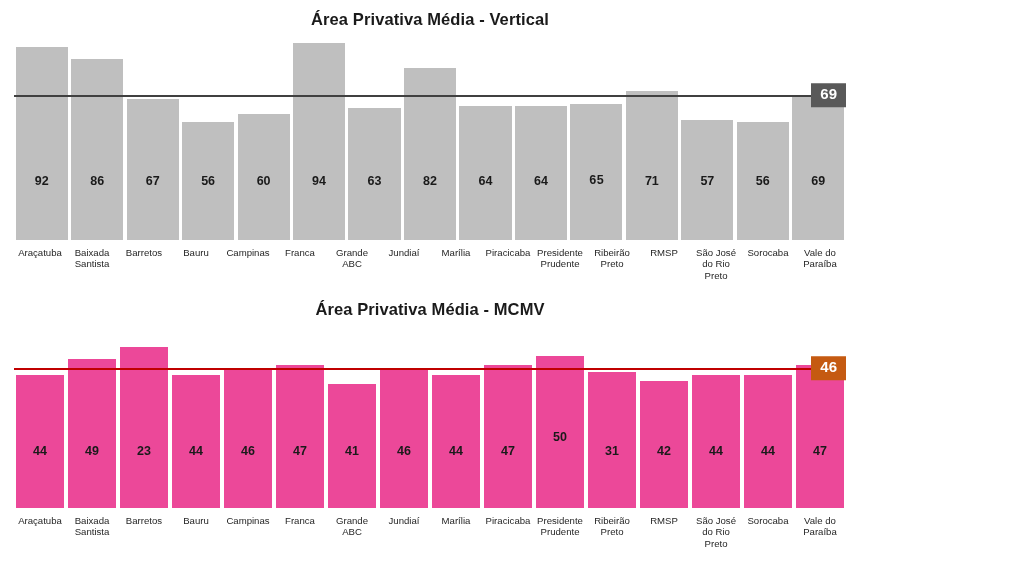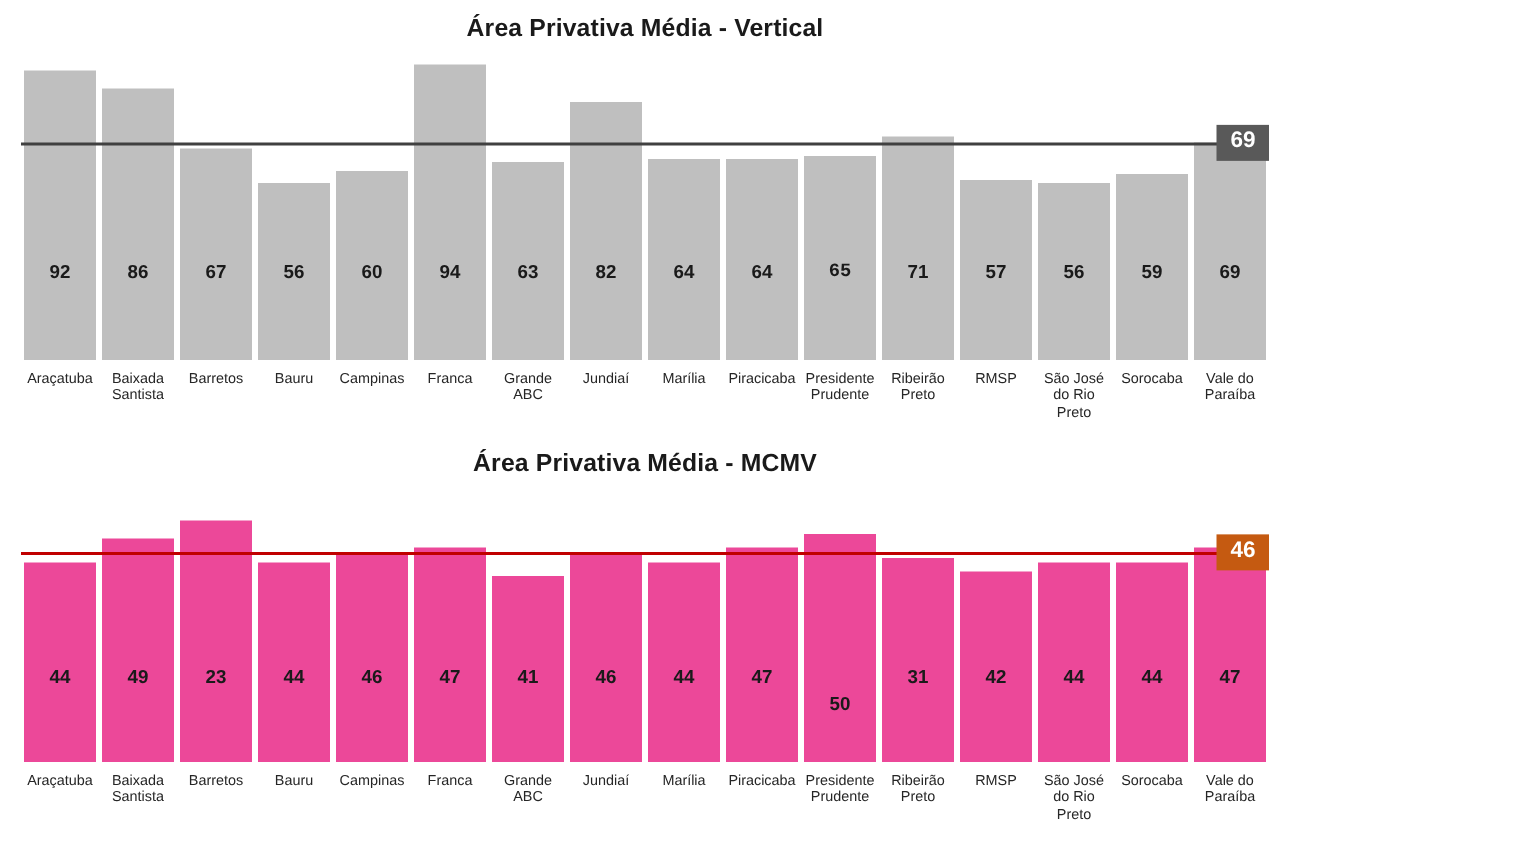--- a/index.html
+++ b/index.html
@@ -183,25 +183,20 @@
             </div>
           </div>
           <div class="bar-col">
             <div class="bar" style="height: 57%;">
               <div class="bar-value" style="bottom: 52px;">57</div>
             </div>
           </div>
           <div class="bar-col">
             <div class="bar" style="height: 56%;">
               <div class="bar-value" style="bottom: 52px;">56</div>
-            </div>
-          </div>
-          <div class="bar-col">
-            <div class="bar" style="height: 59%;">
-              <div class="bar-value" style="bottom: 52px;">59</div>
             </div>
           </div>
           <div class="bar-col">
             <div class="bar" style="height: 69%;">
               <div class="bar-value" style="bottom: 52px;">69</div>
             </div>
           </div>
         </div>
       <div class="avg-line" style="top: 65.1px;"></div>
       <div class="avg-badge" style="top: 65.1px;">69</div>
@@ -275,21 +270,21 @@
               <div class="bar-value" style="bottom: 50px;">44</div>
             </div>
           </div>
           <div class="bar-col">
             <div class="bar" style="height: 78.3333%;">
               <div class="bar-value" style="bottom: 50px;">47</div>
             </div>
           </div>
           <div class="bar-col">
             <div class="bar" style="height: 83.3333%;">
-              <div class="bar-value" style="bottom: 32px;">50</div>
+              <div class="bar-value" style="bottom: 64px;">50</div>
             </div>
           </div>
           <div class="bar-col">
             <div class="bar" style="height: 75%;">
               <div class="bar-value" style="bottom: 50px;">31</div>
             </div>
           </div>
           <div class="bar-col">
             <div class="bar" style="height: 70%;">
               <div class="bar-value" style="bottom: 50px;">42</div>

